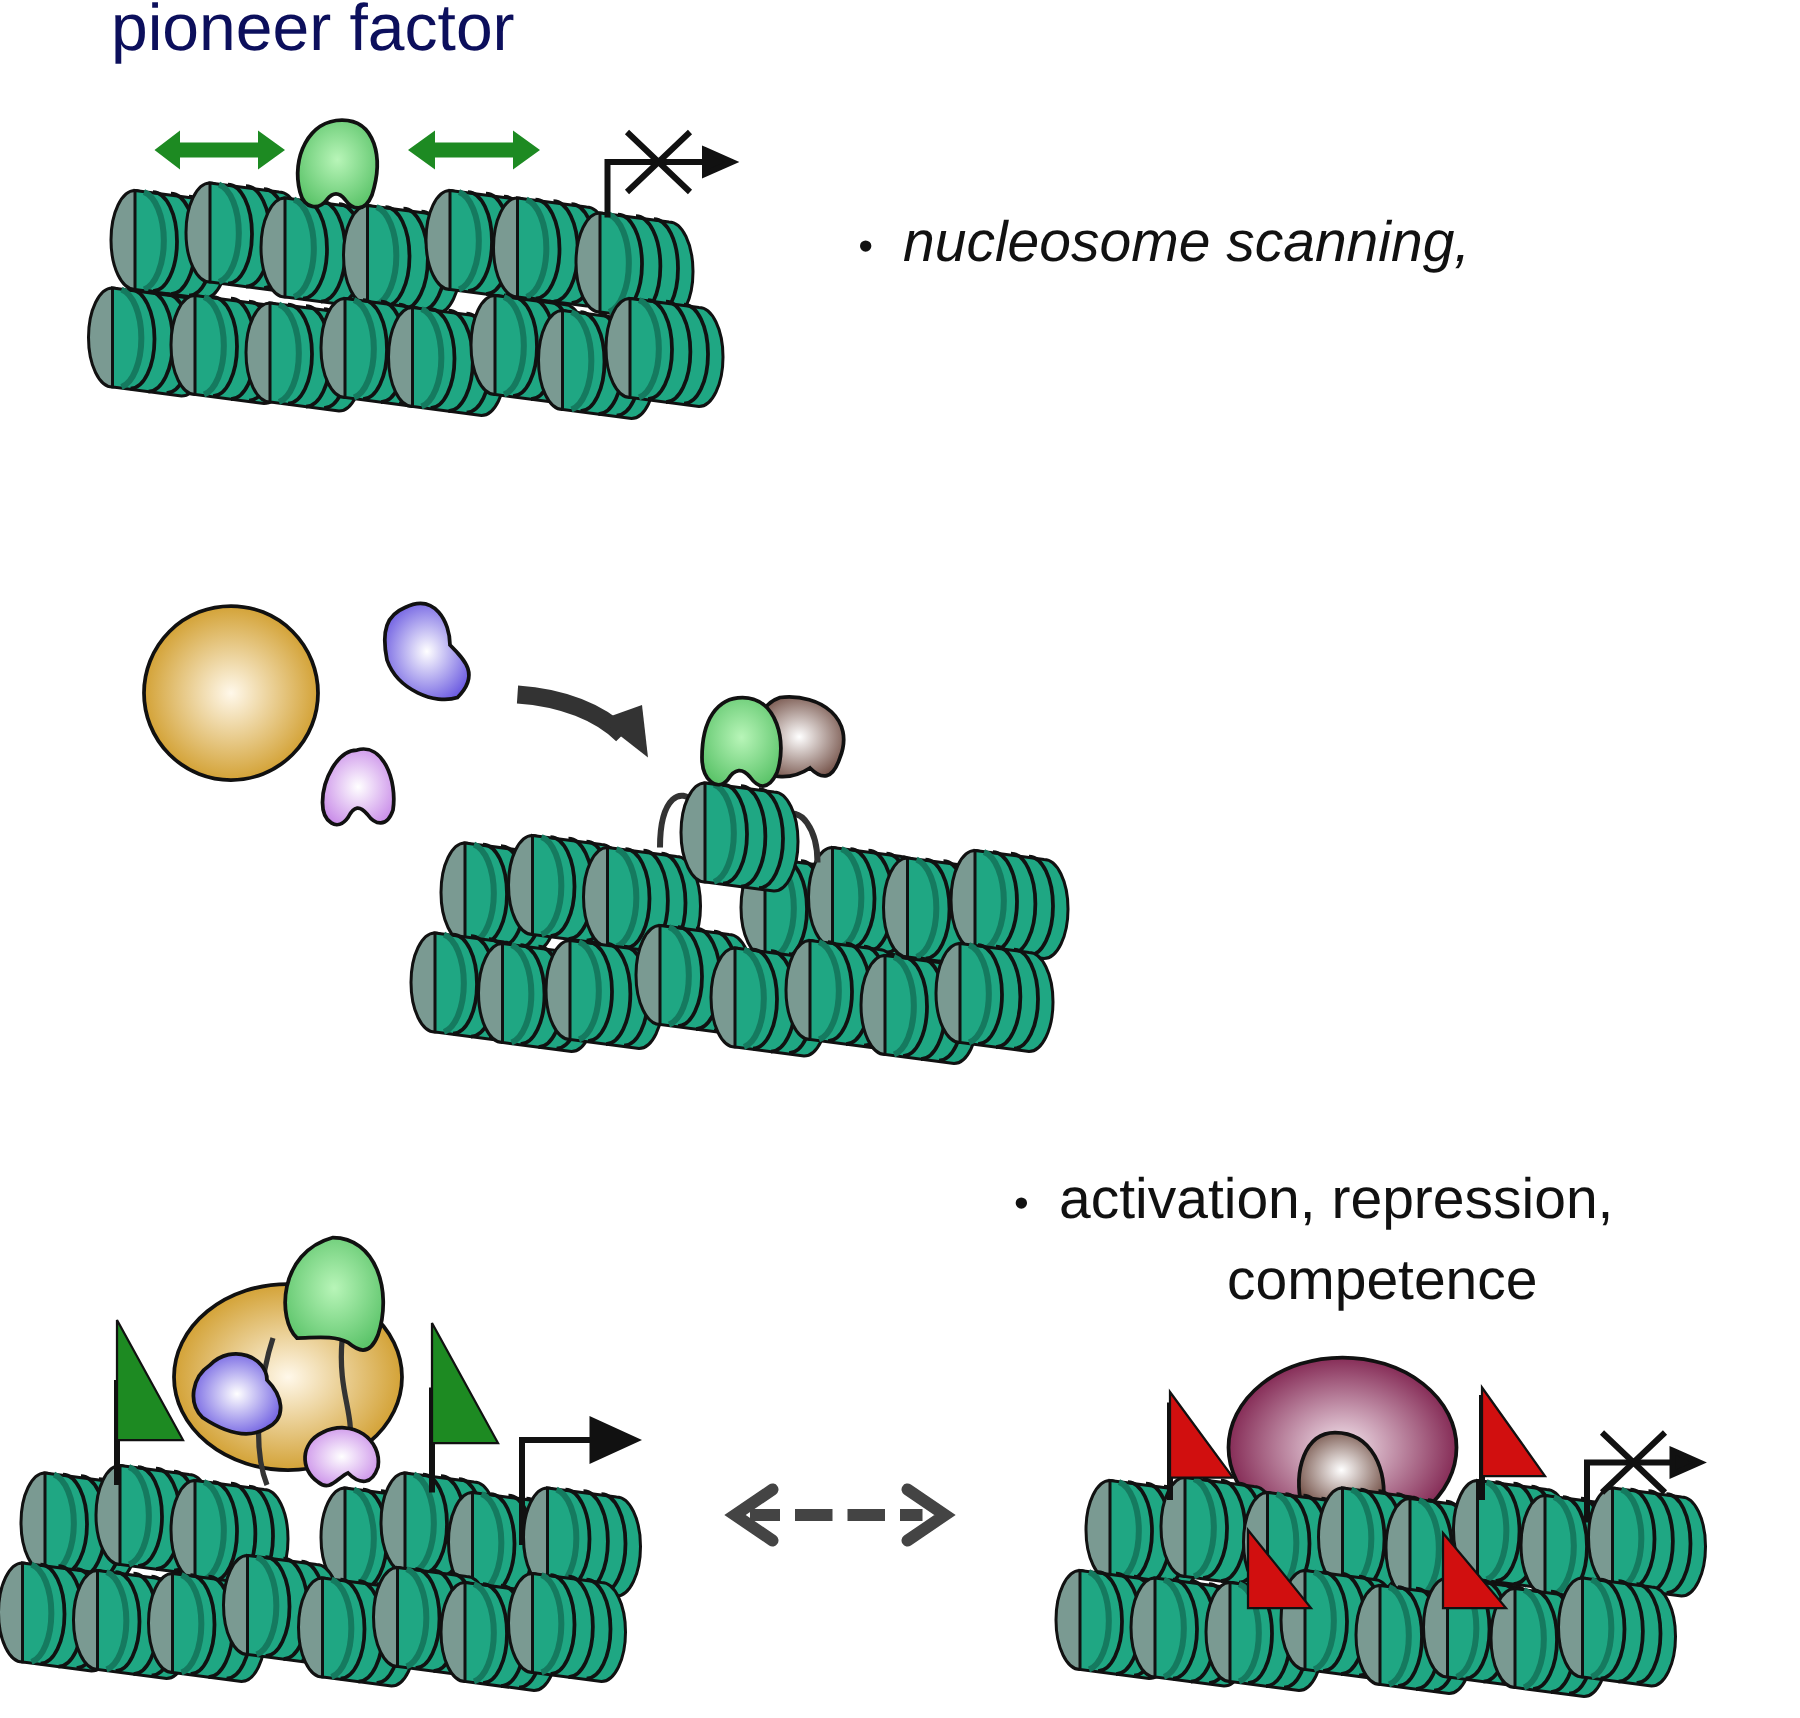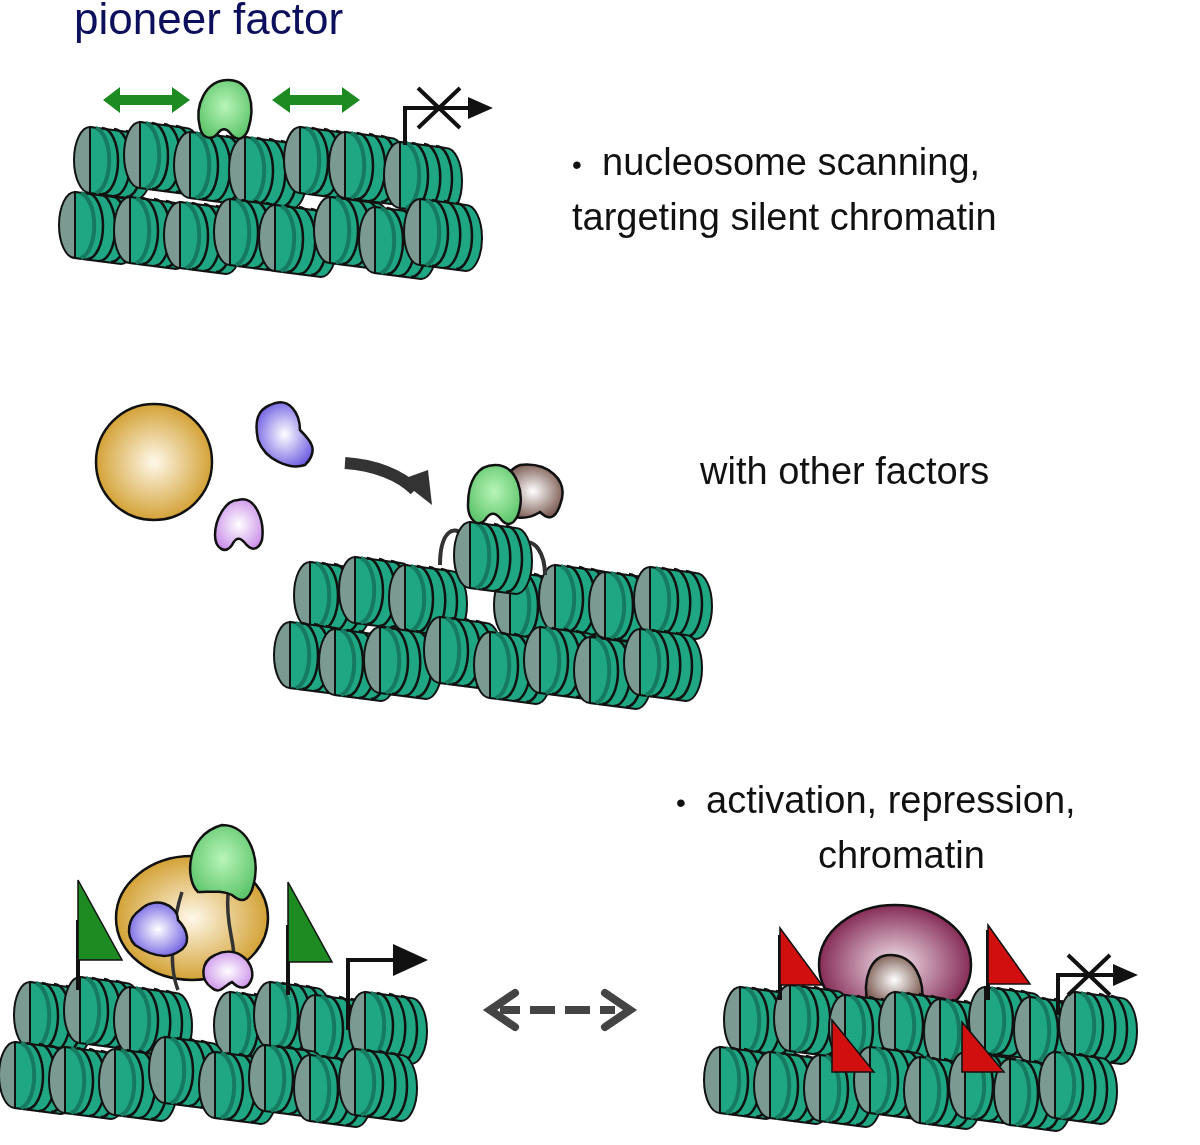--- a/index.html
+++ b/index.html
@@ -9,32 +9,30 @@
   .label { position:absolute; font-size:38px; color:#111; line-height:52px; white-space:nowrap; }
   .label .line { display:block; }
   .bullet { display:inline-block; width:30px; font-size:28px; vertical-align:middle; }
   svg.art { position:absolute; left:0; top:0; }
 </style>
 </head>
 <body>
 
 <div class="title">pioneer factor</div>
 
-<div class="label" style="left:572px; top:136px;">
+<div class="label" style="left:572px; top:136px;font-style:italic;">
   <span class="line"><span class="bullet">•</span><span>nucleosome scanning,</span></span>
-  <span class="line" style="margin-left:0px;">targeting silent chromatin</span>
 </div>
 
 <div class="label" style="left:652px; top:445px;">
-  <span class="line" style="margin-left:48px;">with other factors</span>
 </div>
 
 <div class="label" style="left:676px; top:774px;">
   <span class="line"><span class="bullet">•</span><span>activation, repression,</span></span>
-  <span class="line" style="margin-left:142px;">chromatin</span>
+  <span class="line" style="margin-left:142px;">competence</span>
 </div>
 
 <svg class="art" width="1200" height="1145" viewBox="0 0 1200 1145">
   <defs>
     <radialGradient id="gGreen" cx="50%" cy="45%" r="60%">
       <stop offset="0%" stop-color="#b8f5b8"></stop>
         <stop offset="100%" stop-color="#5cc46a"></stop>
     </radialGradient>
     <radialGradient id="gGold" cx="50%" cy="50%" r="55%">
       <stop offset="0%" stop-color="#fff8ea"></stop>

